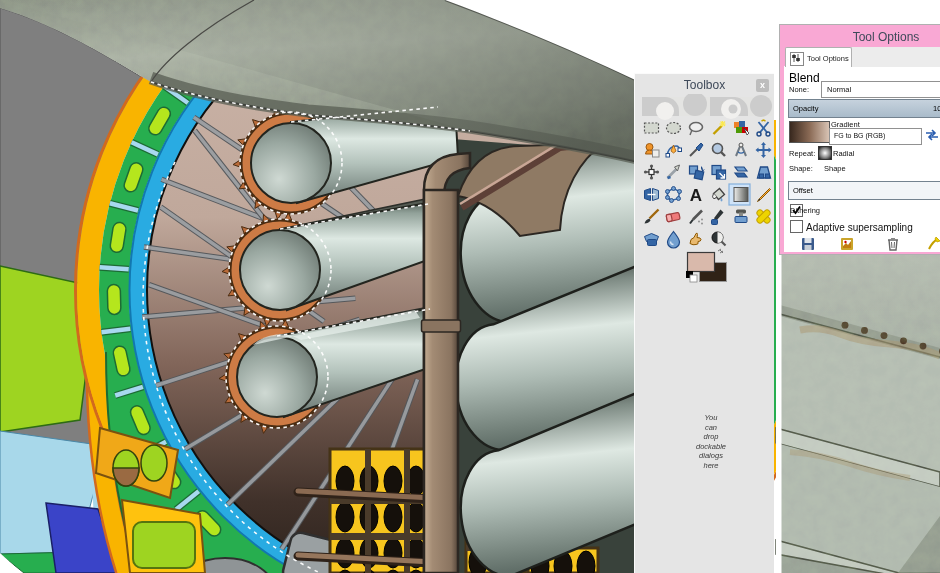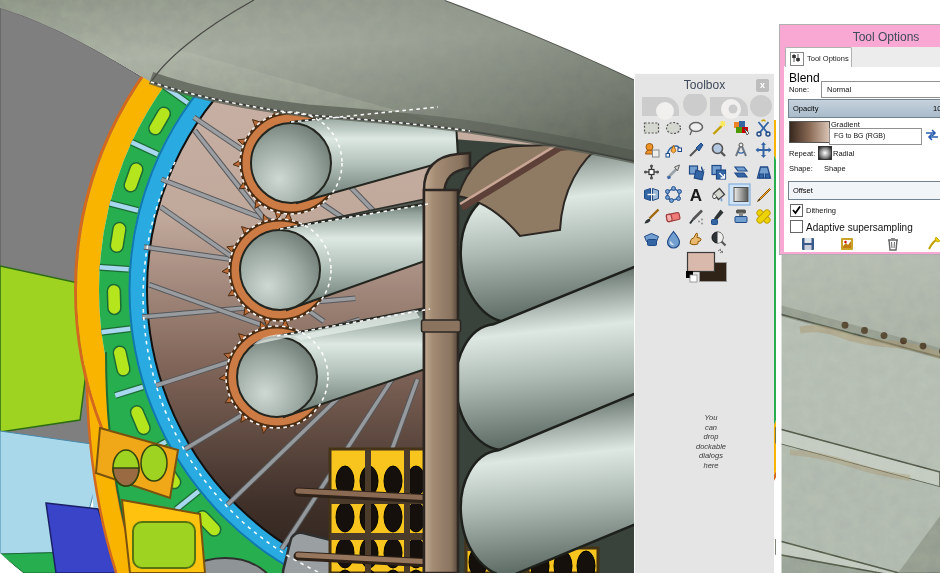--- a/index.html
+++ b/index.html
@@ -594,21 +594,21 @@
  <div style="position:absolute;left:38px;top:121px;width:12px;height:12px;background:radial-gradient(circle at 50% 50%,#fff 0%,#888 55%,#111 100%);border:1px solid #333"></div>
  <div style="position:absolute;left:53px;top:124px;font-size:7.5px;color:#111">Radial</div>
  <div style="position:absolute;left:9px;top:139px;font-size:7.5px;color:#111">Shape:</div>
  <div style="position:absolute;left:44px;top:139px;font-size:7.5px;color:#111">Shape</div>
  <div style="position:absolute;left:8px;top:156px;width:153px;height:17px;background:#f2f5f8;border:1px solid #73828f"></div>
  <div style="position:absolute;left:13px;top:161px;font-size:7.5px;color:#000">Offset</div>
  <div style="position:absolute;left:10px;top:179px;width:11px;height:11px;background:#fff;border:1px solid #666"></div>
  <svg width="11" height="11" viewBox="0 0 11 11" style="position:absolute;left:11px;top:180px">
         <path d="M2,5 L4.5,8 L9,1.5" stroke="#000" stroke-width="1.8" fill="none"></path>
       </svg>
- <div style="position:absolute;left:26px;top:181px;font-size:7.5px;color:#111">Dithering</div>
+ <div style="position:absolute;left:10px;top:181px;font-size:7.5px;color:#111">Dithering</div>
  <div style="position:absolute;left:10px;top:195px;width:11px;height:11px;background:#fff;border:1px solid #666"></div>
  <div style="position:absolute;left:26px;top:197px;font-size:10px;color:#111">Adaptive supersampling</div>
  <svg width="150" height="14" viewBox="0 0 150 14" style="position:absolute;left:22px;top:212px">
   <g>
           <rect x="0" y="1" width="12" height="12" rx="1" fill="#3a5a8c"></rect>
           <rect x="2.5" y="1" width="7" height="5" fill="#dfe4ea"></rect>
           <rect x="2.5" y="8" width="7" height="5" fill="#c8cfd8"></rect>
         </g>
   <g transform="translate(39,0)">
           <rect x="0" y="1" width="12" height="12" rx="1" fill="#caa42a"></rect>

